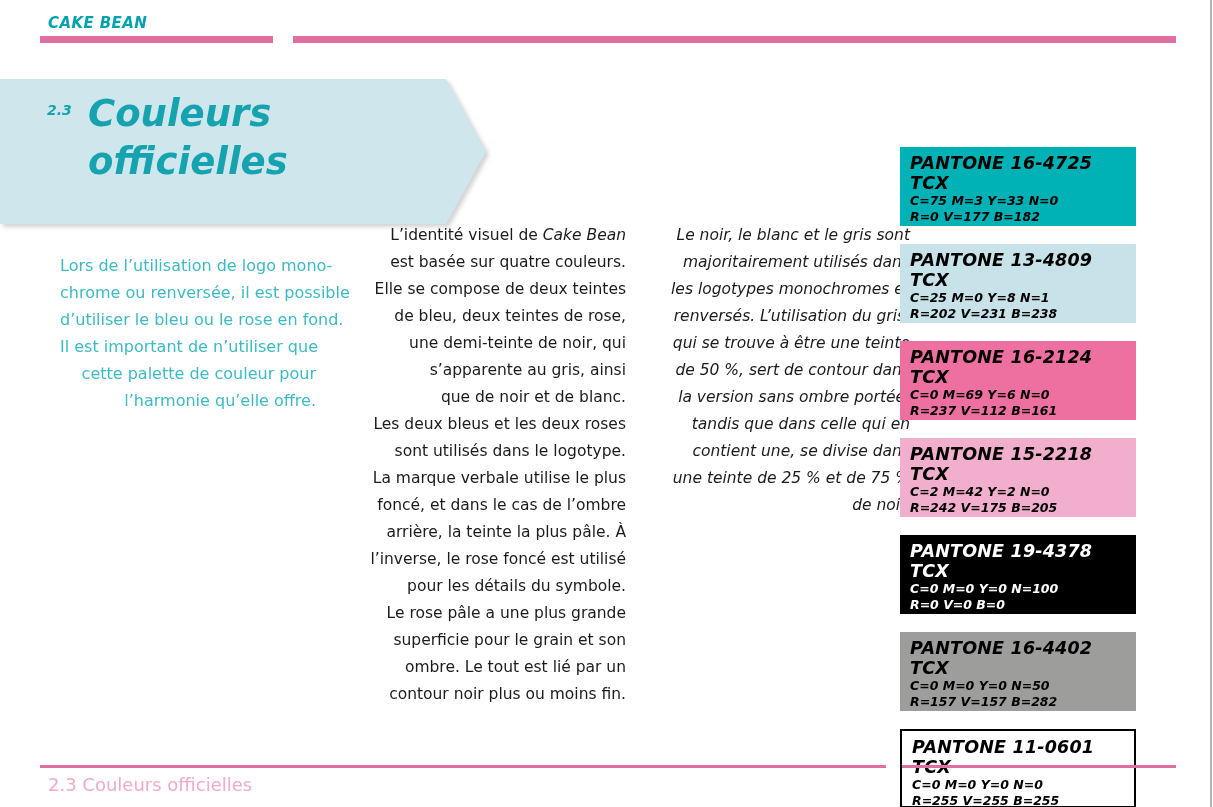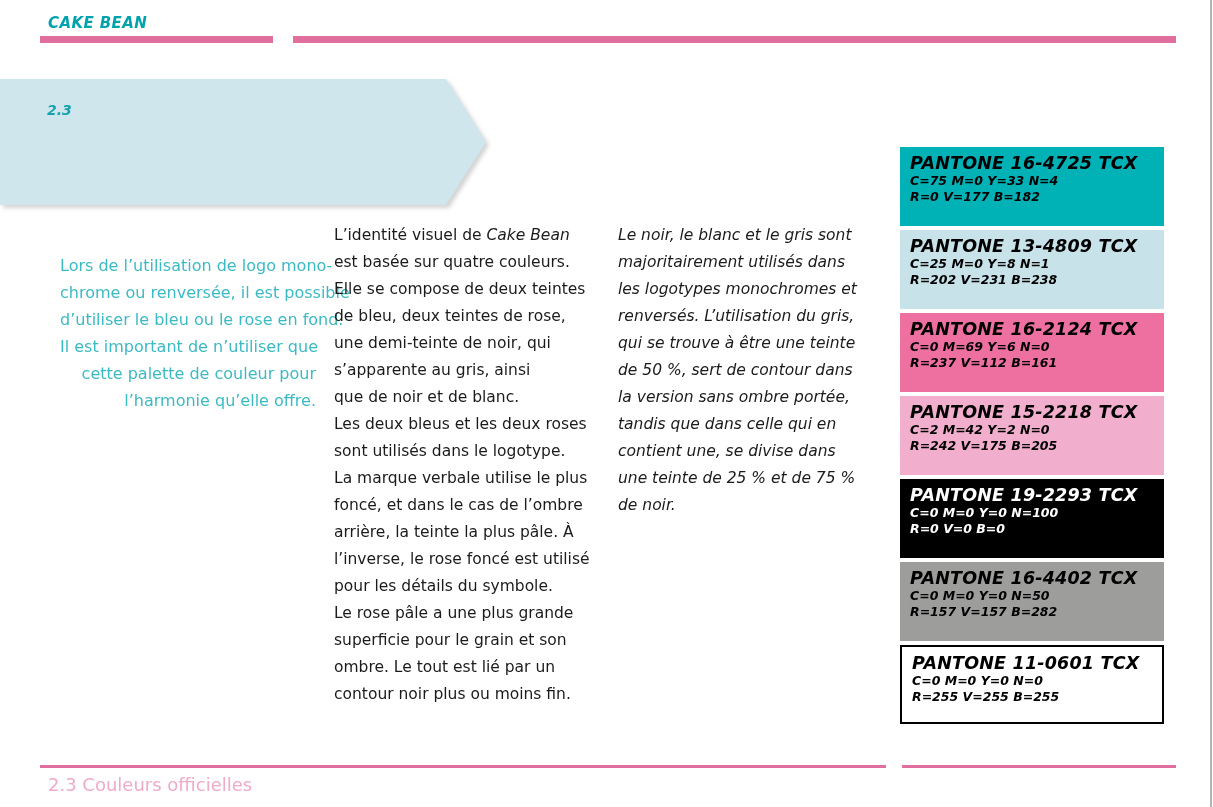--- a/index.html
+++ b/index.html
@@ -12,43 +12,43 @@
     position:absolute; left:48px; top:14px; font-size:15px; font-weight:bold;
     font-style:italic; color:#00a2ad; letter-spacing:.4px;
   }
   .bar{ position:absolute; top:36px; height:7px; background:#e06f9e; }
   .bar1{ left:40px; width:233px; }
   .bar2{ left:293px; width:883px; }
 
   .banner-wrap{ position:absolute; left:0; top:79px;
     filter:drop-shadow(3px 3px 2px rgba(110,110,110,.30)); }
   .banner{
-    position:relative; width:486px; height:126px; background:#cee6ec;
+    position:relative; width:486px; height:145px; background:#cee6ec;
     clip-path:polygon(0 0, 446px 0, 100% 50%, 446px 100%, 0 100%);
   }
   .sec-num{ position:absolute; left:47px; top:23px; font-size:14px;
     font-weight:bold; font-style:italic; color:#14a3af; }
   .title{ position:absolute; left:88px; top:11px; font-size:37px; line-height:48px;
     font-weight:bold; font-style:italic; color:#14a3af; }
 
   .note{
     position:absolute; left:60px; top:252px; width:256px; font-size:16px;
     line-height:27px; color:#3cbac4; text-align:right; white-space:pre;
   }
   .col{
     position:absolute; top:222px; width:292px; font-size:15.5px; line-height:27px;
-    color:#1b1b1b; white-space:pre;
+    color:#1b1b1b; white-space:pre;text-align:right;
   }
   .col1{ left:334px; }
   .col2{ left:618px;font-style:italic; }
   .col em{ font-style:italic; }
 
   .swatches{ position:absolute; left:900px; top:147px; width:264px; }
   .swatch{
-    width:264px; height:79px; margin-bottom:4px; padding:6px 10px 4px 10px; color:#000;
+    width:236px; height:79px; margin-bottom:18px; padding:6px 10px 4px 10px; color:#000;
   }
   .sw-name{ font-size:17.5px; font-weight:bold; font-style:italic; letter-spacing:.2px; }
   .sw-line{ font-size:12.5px; font-weight:bold; font-style:italic; line-height:15.5px; }
 
   .fbar{ position:absolute; top:765px; height:3px; background:#e06f9e; }
   .f1{ left:40px; width:846px; }
   .f2{ left:902px; width:274px; }
   .f-left{ position:absolute; left:48px; top:774px; font-size:18px; color:#efabc7; }
   .f-right{
     position:absolute; left:902px; top:771px; width:274px; font-size:13px;
@@ -62,20 +62,21 @@
 
 <div class="page">
 
   <div class="logo">CAKE BEAN</div>
   <div class="bar bar1"></div>
   <div class="bar bar2"></div>
 
   <div class="banner-wrap">
     <div class="banner">
       <span class="sec-num">2.3</span>
+      <div class="title"><span>Couleurs</span><br><span>officielles</span></div>
     </div>
   </div>
 
   <aside class="note">Lors de l’utilisation de logo mono-
 chrome ou renversée, il est possible
 d’utiliser le bleu ou le rose en fond.
 Il est important de n’utiliser que
 cette palette de couleur pour
 l’harmonie qu’elle offre.</aside>
 
@@ -107,40 +108,40 @@
 la version sans ombre portée,
 tandis que dans celle qui en
 contient une, se divise dans
 une teinte de 25 % et de 75 %
 de noir.</div>
 
   <div class="swatches">
 
   <div class="swatch" style="background: rgb(0, 177, 182); color: rgb(0, 0, 0);">
       <div class="sw-name">PANTONE 16-4725 TCX</div>
-      <div class="sw-line">C=75 M=0 Y=33 N=4</div>
+      <div class="sw-line">C=75 M=3 Y=33 N=0</div>
       <div class="sw-line">R=0 V=177 B=182</div>
     </div>
       <div class="swatch" style="background: rgb(200, 226, 233); color: rgb(0, 0, 0);">
       <div class="sw-name">PANTONE 13-4809 TCX</div>
       <div class="sw-line">C=25 M=0 Y=8 N=1</div>
       <div class="sw-line">R=202 V=231 B=238</div>
     </div>
       <div class="swatch" style="background: rgb(237, 112, 161); color: rgb(0, 0, 0);">
       <div class="sw-name">PANTONE 16-2124 TCX</div>
       <div class="sw-line">C=0 M=69 Y=6 N=0</div>
       <div class="sw-line">R=237 V=112 B=161</div>
     </div>
       <div class="swatch" style="background: rgb(242, 175, 205); color: rgb(0, 0, 0);">
       <div class="sw-name">PANTONE 15-2218 TCX</div>
       <div class="sw-line">C=2 M=42 Y=2 N=0</div>
       <div class="sw-line">R=242 V=175 B=205</div>
     </div>
       <div class="swatch" style="background: rgb(0, 0, 0); color: rgb(255, 255, 255);">
-      <div class="sw-name">PANTONE 19-2293 TCX</div>
+      <div class="sw-name">PANTONE 19-4378 TCX</div>
       <div class="sw-line">C=0 M=0 Y=0 N=100</div>
       <div class="sw-line">R=0 V=0 B=0</div>
     </div>
       <div class="swatch" style="background: rgb(157, 157, 156); color: rgb(0, 0, 0);">
       <div class="sw-name">PANTONE 16-4402 TCX</div>
       <div class="sw-line">C=0 M=0 Y=0 N=50</div>
       <div class="sw-line">R=157 V=157 B=282</div>
     </div>
       <div class="swatch" style="background: rgb(255, 255, 255); color: rgb(0, 0, 0); border: 2px solid rgb(0, 0, 0);">
       <div class="sw-name">PANTONE 11-0601 TCX</div>

